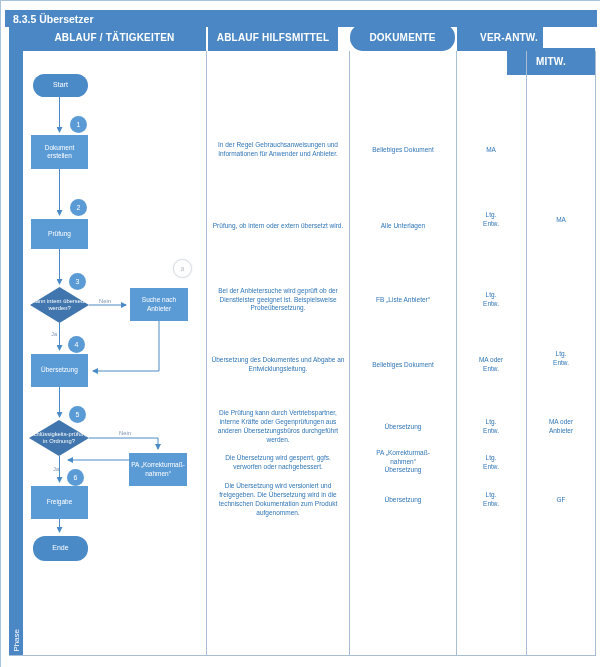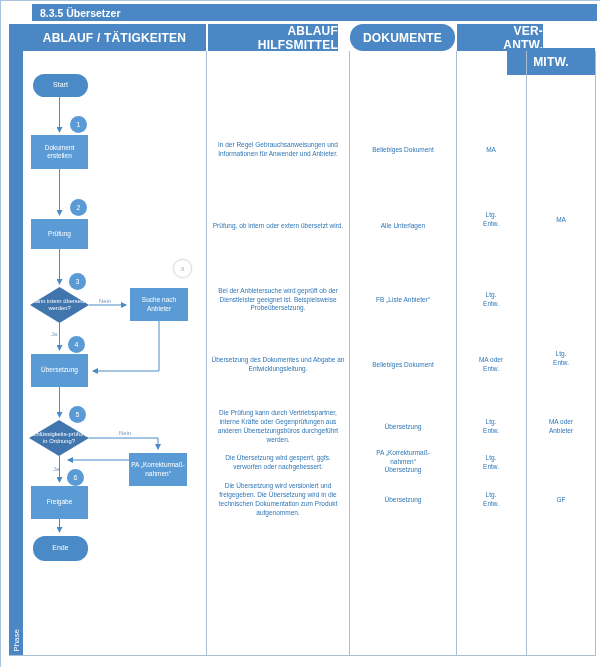--- a/index.html
+++ b/index.html
@@ -1,18 +1,18 @@
 <!DOCTYPE html>
 <html style="--accent: #4a87c4; --node_fill: #5b9bd5; --node_dark: #4a8ac6; --diamond_fill: #4076ad; --text_blue: #2e75b6; --line: #4a8ac6; --grid_line: #a9bed3;"><head>
 <meta charset="utf-8">
 <style>
   html,body{margin:0;padding:0;background:#e9edf2;font-family:"Liberation Sans",sans-serif;}
   .page{position:relative;width:600px;height:667px;background:#ffffff;border:1px solid #a8c4dd;overflow:hidden;margin:0 auto;}
-  .title-bar{position:absolute;top:3px;left:4px;right:4px;height:17px;background:var(--accent,#4a87c4);color:#fff;font-weight:bold;font-size:10.5px;display:flex;align-items:center;padding-left:8px;box-sizing:border-box;margin-left:27px;}
-  .hcell{position:absolute;top:23px;height:27px;background:var(--accent,#4a87c4);color:#fff;font-weight:bold;font-size:12px;letter-spacing:.2px;display:flex;align-items:center;justify-content:center;text-align:right;}
+  .title-bar{position:absolute;top:9px;left:4px;right:4px;height:17px;background:var(--accent,#4a87c4);color:#fff;font-weight:bold;font-size:10.5px;display:flex;align-items:center;padding-left:8px;box-sizing:border-box;}
+  .hcell{position:absolute;top:23px;height:27px;background:var(--accent,#4a87c4);color:#fff;font-weight:bold;font-size:10px;letter-spacing:.2px;display:flex;align-items:center;justify-content:center;text-align:left;}
   .phase-strip{position:absolute;left:8px;top:23px;width:14px;height:632px;background:var(--accent,#4a87c4);}
   .phase-label{position:absolute;left:3px;bottom:4px;writing-mode:vertical-rl;transform:rotate(180deg);color:#fff;font-size:8px;}
   .vsep{position:absolute;top:50px;width:1px;height:605px;background:var(--grid_line,#a9bed3);}
   .hline{position:absolute;height:1px;background:var(--grid_line,#a9bed3);}
   .connectors{position:absolute;left:0;top:0;pointer-events:none;}
   .connectors path{stroke:var(--line,#4a8ac6);stroke-width:1;fill:none;}
   .connectors marker path{fill:var(--line,#4a8ac6);stroke:none;}
   .node{position:absolute;display:flex;align-items:center;justify-content:center;text-align:center;color:#fff;font-size:6.5px;line-height:1.25;padding:2px;box-sizing:border-box;}
   .rect{background:var(--node_fill,#5b9bd5);}
   .stadium{background:var(--node_dark,#4a8ac6);border-radius:12px;font-size:7px;}

